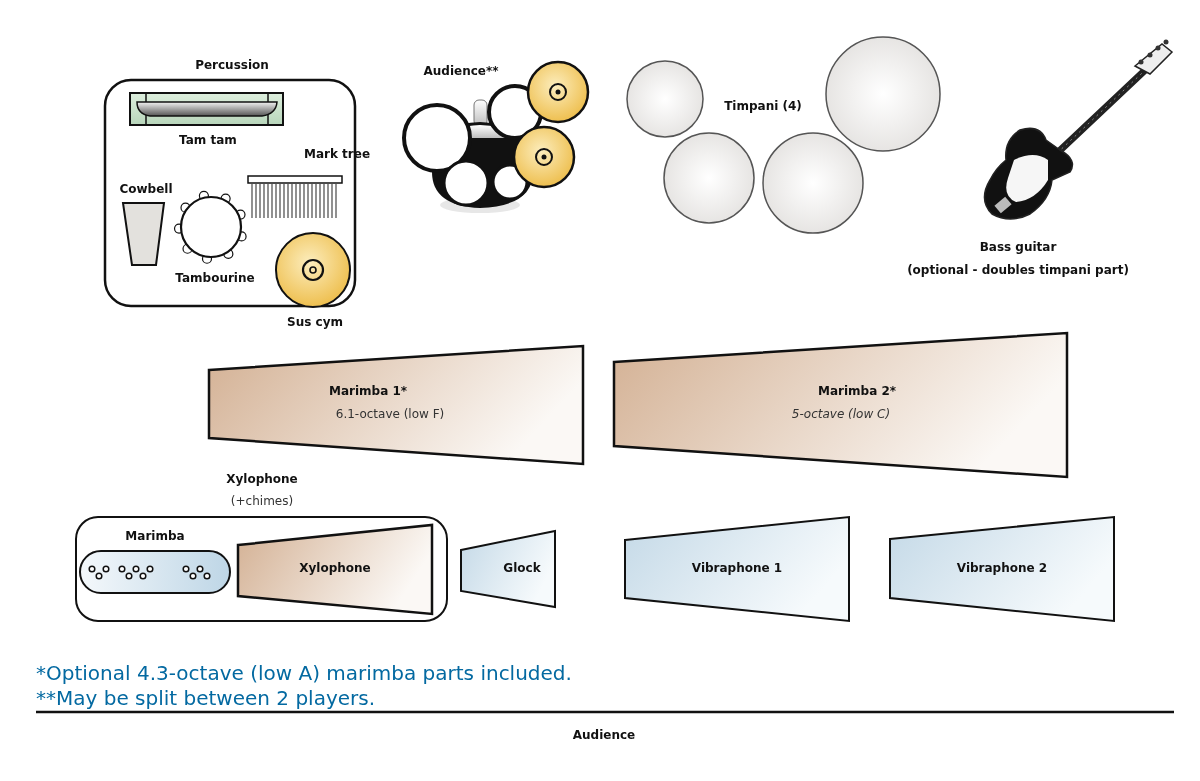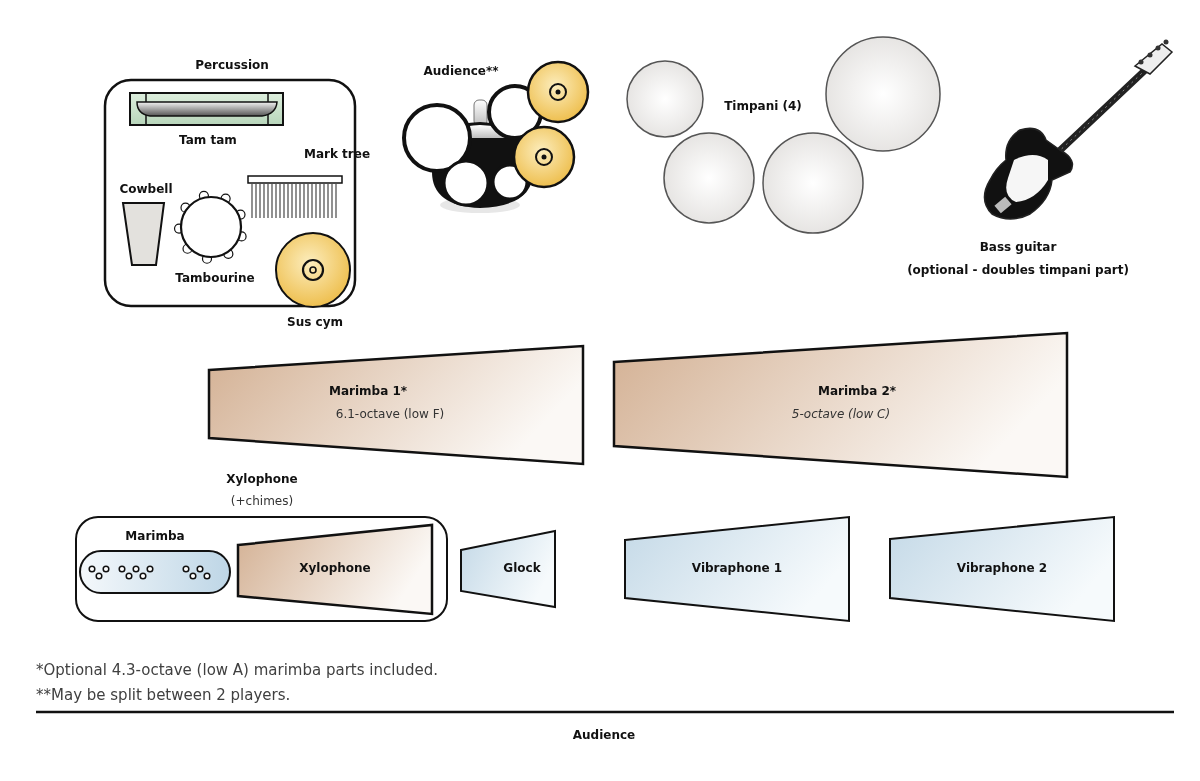--- a/index.html
+++ b/index.html
@@ -2,21 +2,21 @@
 <html><head>
   <meta charset="utf-8">
   <style>
     html, body { margin:0; padding:0; background:#ffffff; }
     body { width:1200px; height:781px; position:relative; overflow:hidden;
       font-family:"DejaVu Sans", sans-serif; color:#111; }
     #stage { position:absolute; left:0; top:0; }
     .lbl { position:absolute; font-size:12px; font-weight:bold; white-space:nowrap; color:#111; }
     .lbl-c { transform:translateX(-50%); text-align:center; }
     .sub { font-weight:normal; color:#333; }
-    .note { position:absolute; left:36px; font-size:15px; color:#404040; white-space:nowrap; }
+    .note { position:absolute; left:36px; font-size:20px; color:#0369a1; white-space:nowrap; }
   </style>
 </head>
 <body>
 
 <svg id="stage" width="1200" height="781" viewBox="0 0 1200 781">
   <defs>
     <linearGradient id="gMar" x1="0" y1="0" x2="1" y2="0.3">
       <stop offset="0" stop-color="#d3b093"></stop>
       <stop offset="1" stop-color="#fbf8f5"></stop>
     </linearGradient>

